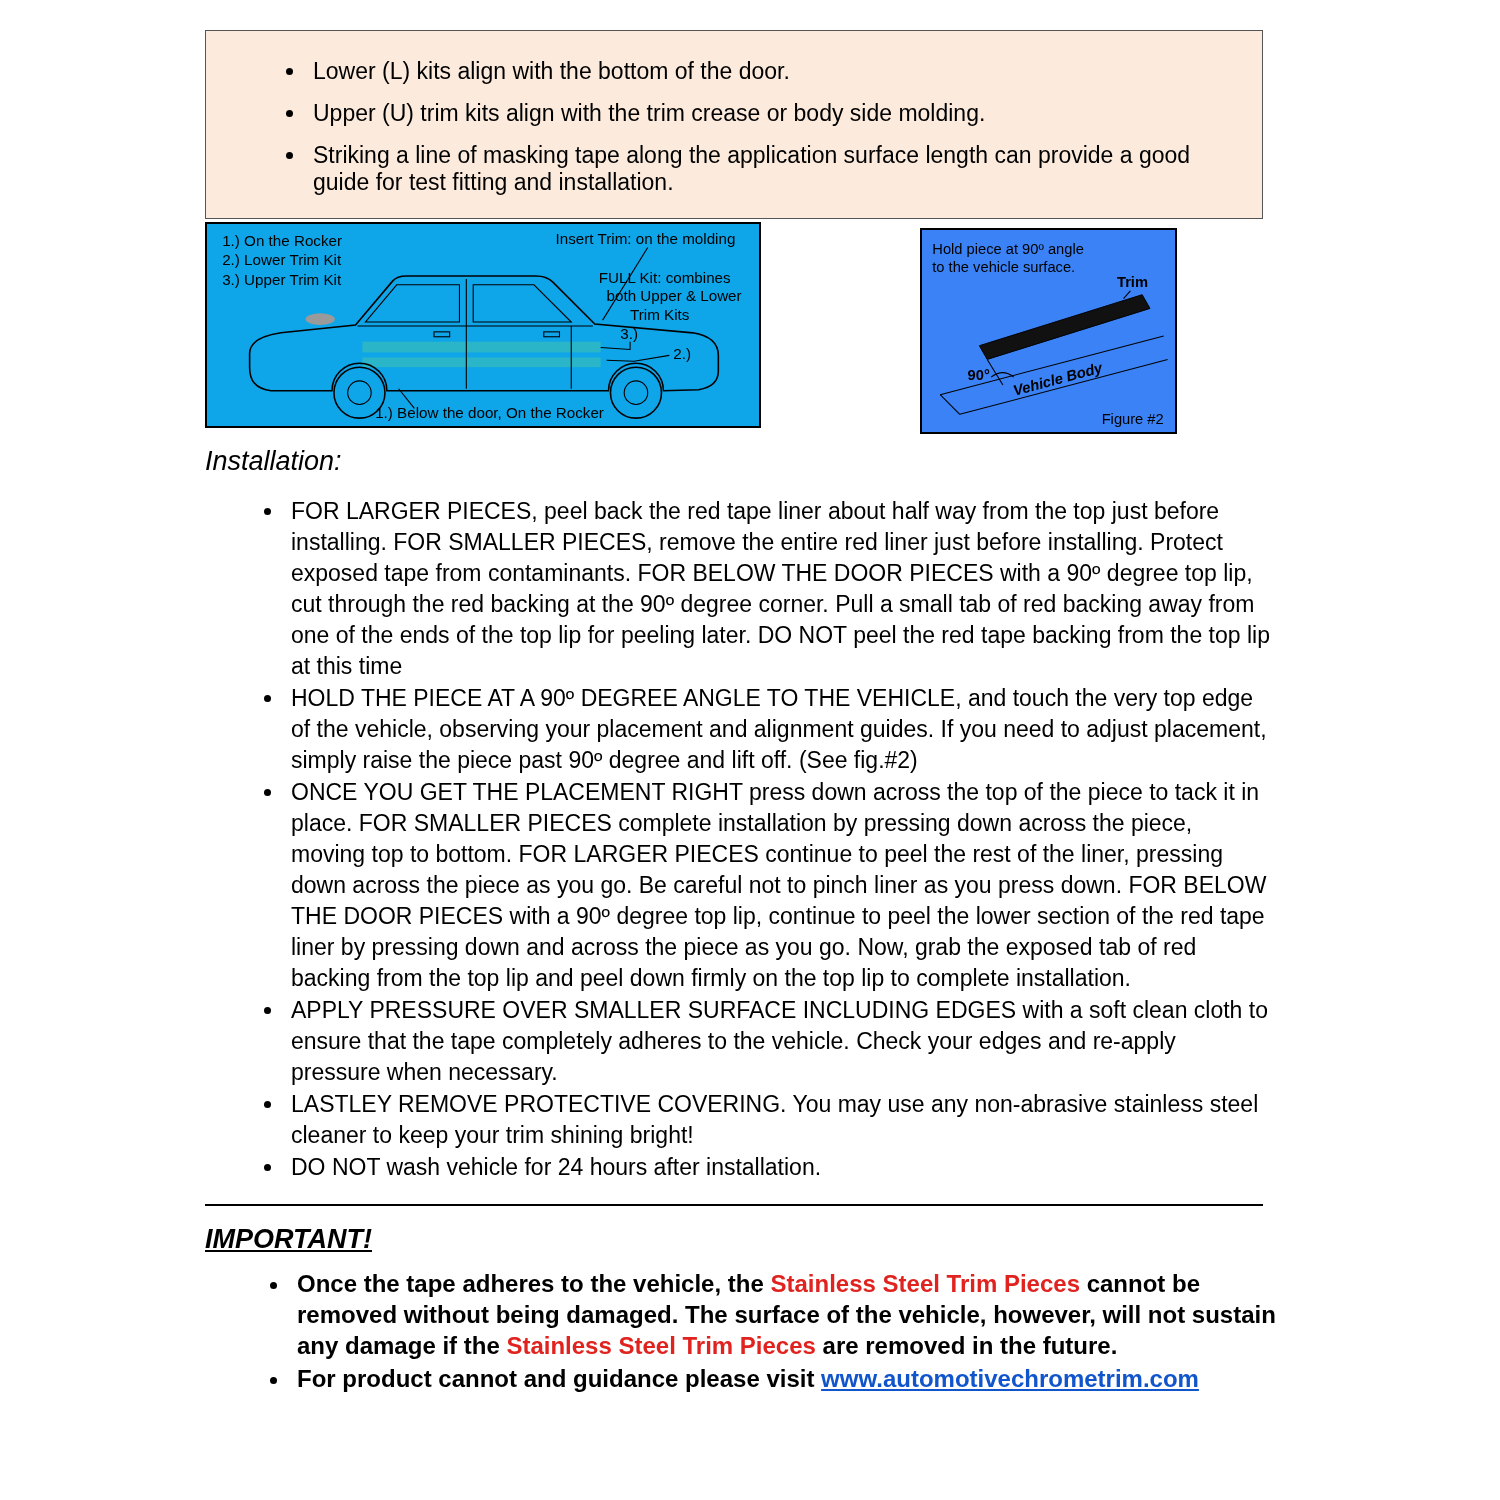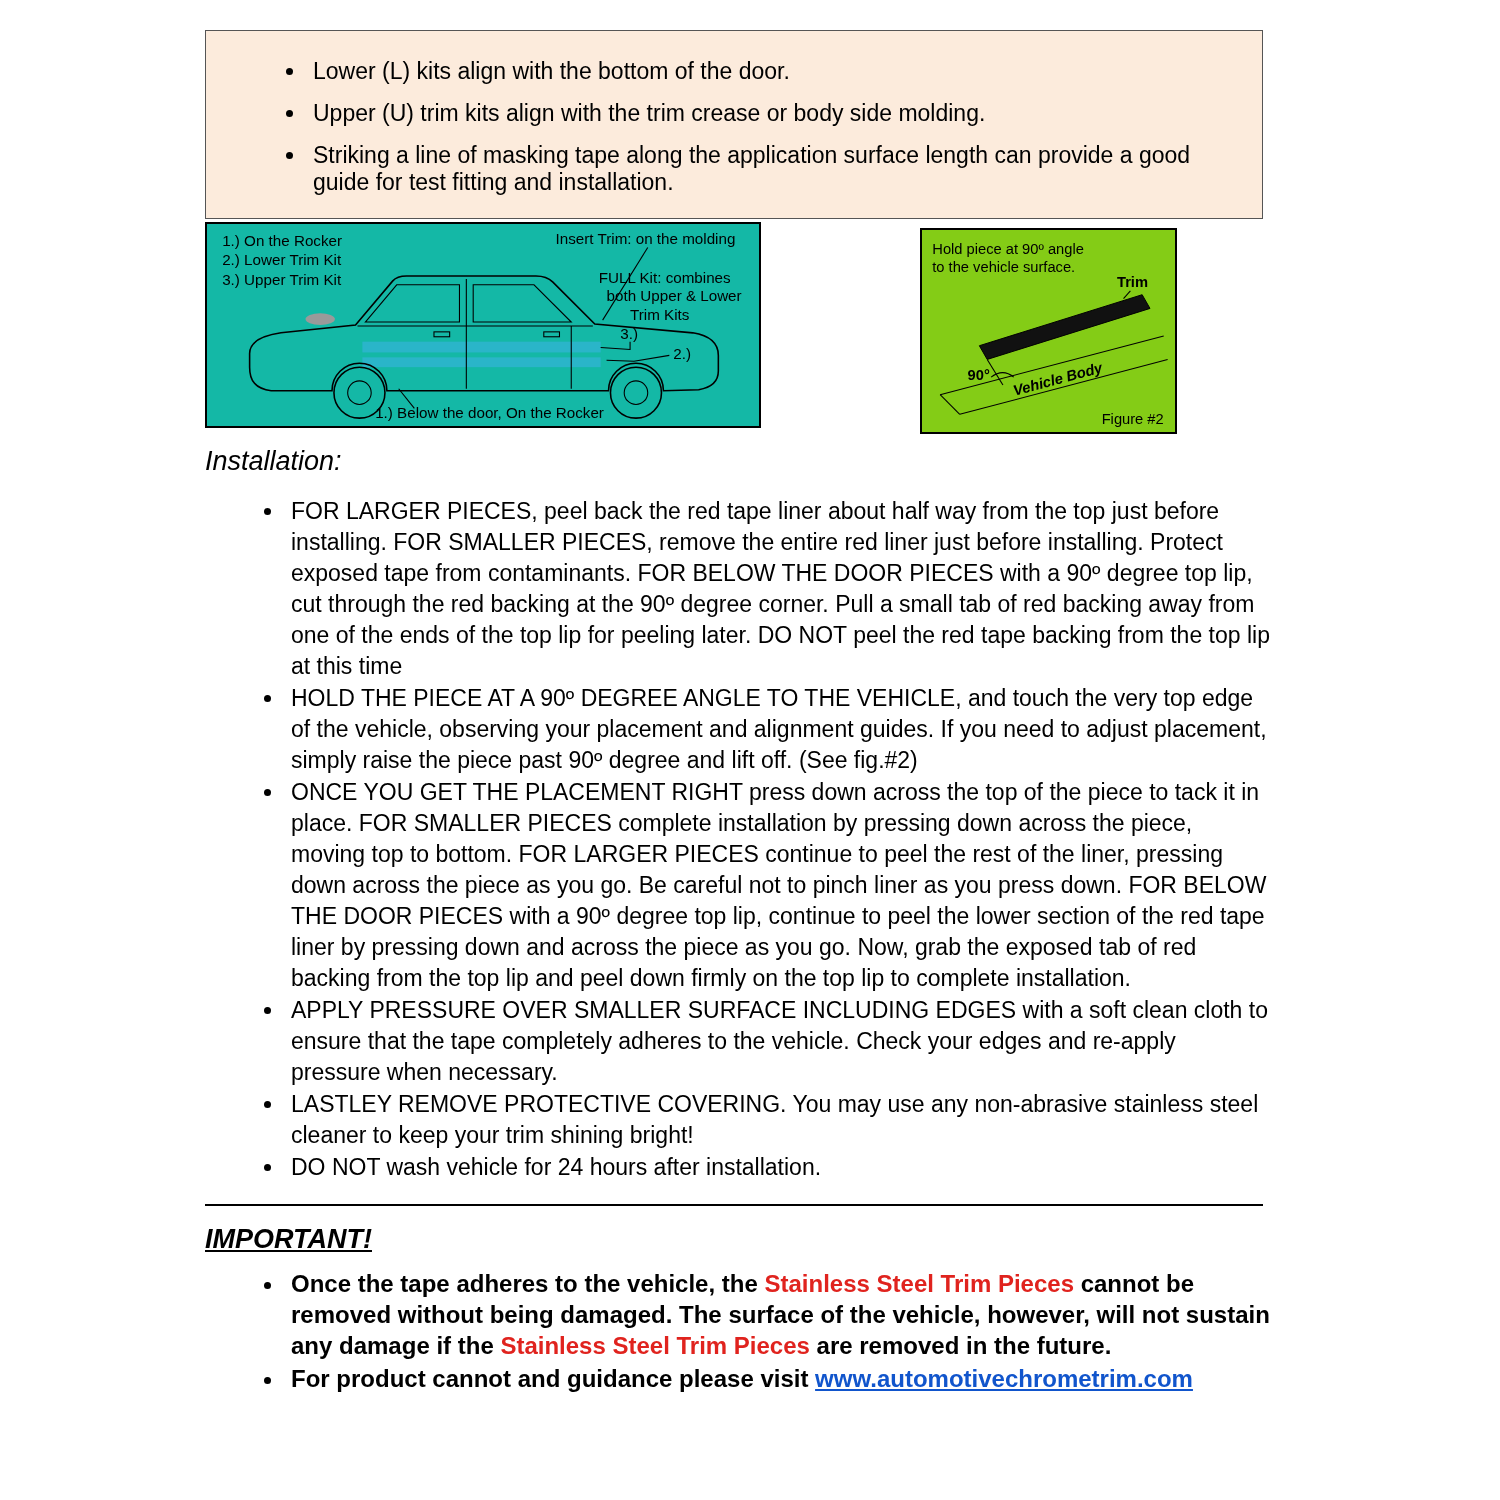--- a/index.html
+++ b/index.html
@@ -28,25 +28,25 @@
   }
   .tip-title{margin:2px 0 16px 0;}
   .tip-box ul{margin:0;padding-left:85px;}
   .tip-box li{margin:15px 0 14px 0;padding-left:6px;}
   .tip-box li:last-child{margin-bottom:2px;}
 
   
   .diagrams{position:absolute;left:205px;top:222px;width:1060px;height:216px;}
   .car-box{
     position:absolute;left:0;top:0;width:556px;height:206px;
-    border:2px solid #000;background:#14b8a6;
+    border:2px solid #000;background:#0ea5e9;
   }
   .fig-box{
     position:absolute;left:715px;top:6px;width:257px;height:206px;
-    border:2px solid #000;background:#84cc16;
+    border:2px solid #000;background:#3b82f6;
   }
   svg{display:block;width:100%;height:100%;}
   .dlabel{font-size:15.5px;fill:#000;}
   .dlabel-sm{font-size:15px;fill:#000;}
   .dbold{font-weight:bold;}
   .ditalic{font-style:italic;font-weight:bold;}
   .car-stroke{fill:none;stroke:#000;stroke-width:1.6;}
   .thin-stroke{fill:none;stroke:#000;stroke-width:1.1;}
   .stripe-fill{fill:var(--stripe,#2ab5c9);stroke:none;}
   .slab-fill{fill:#111;stroke:#000;}
@@ -68,21 +68,21 @@
     position:absolute;left:205px;top:1204px;width:1058px;height:0;
     border-top:2px solid #000;
   }
 
   
   .important-heading{
     position:absolute;left:205px;top:1224px;
     font-size:27px;font-style:italic;font-weight:bold;text-decoration:underline;
   }
   .important-list{
-    position:absolute;left:205px;top:1268px;width:1080px;
+    position:absolute;left:211px;top:1268px;width:1080px;
     font-size:24px;line-height:31px;font-weight:bold;
   }
   .important-list ul{margin:0;padding-left:80px;}
   .important-list li{margin:0 0 2px 0;padding-left:6px;}
   .red-text{color:var(--accent-red,#e0231e);}
   .site-link{color:var(--link-blue,#1155cc);text-decoration:underline;font-weight:bold;cursor:pointer;}
 
   
   .logo{
     position:absolute;left:1178px;top:1374px;

